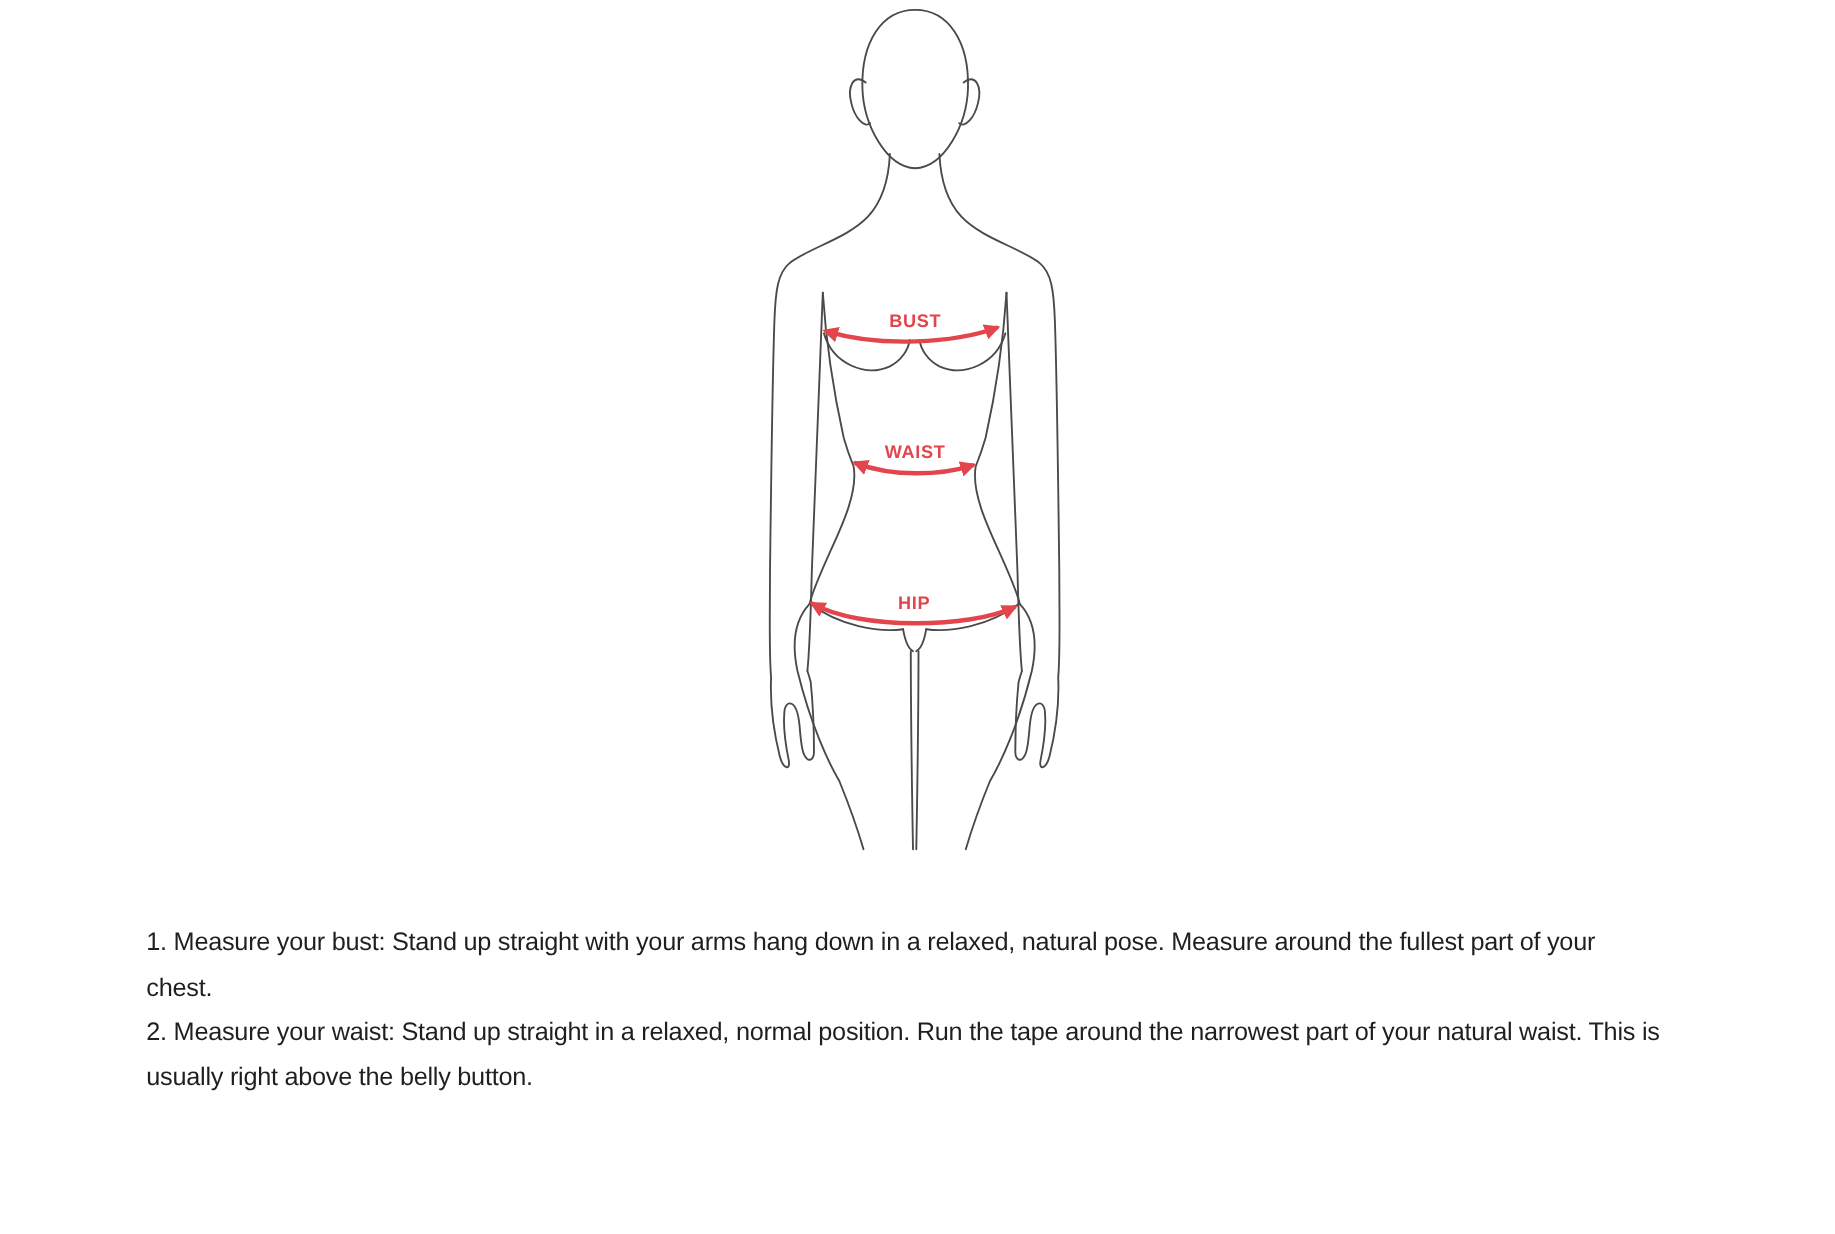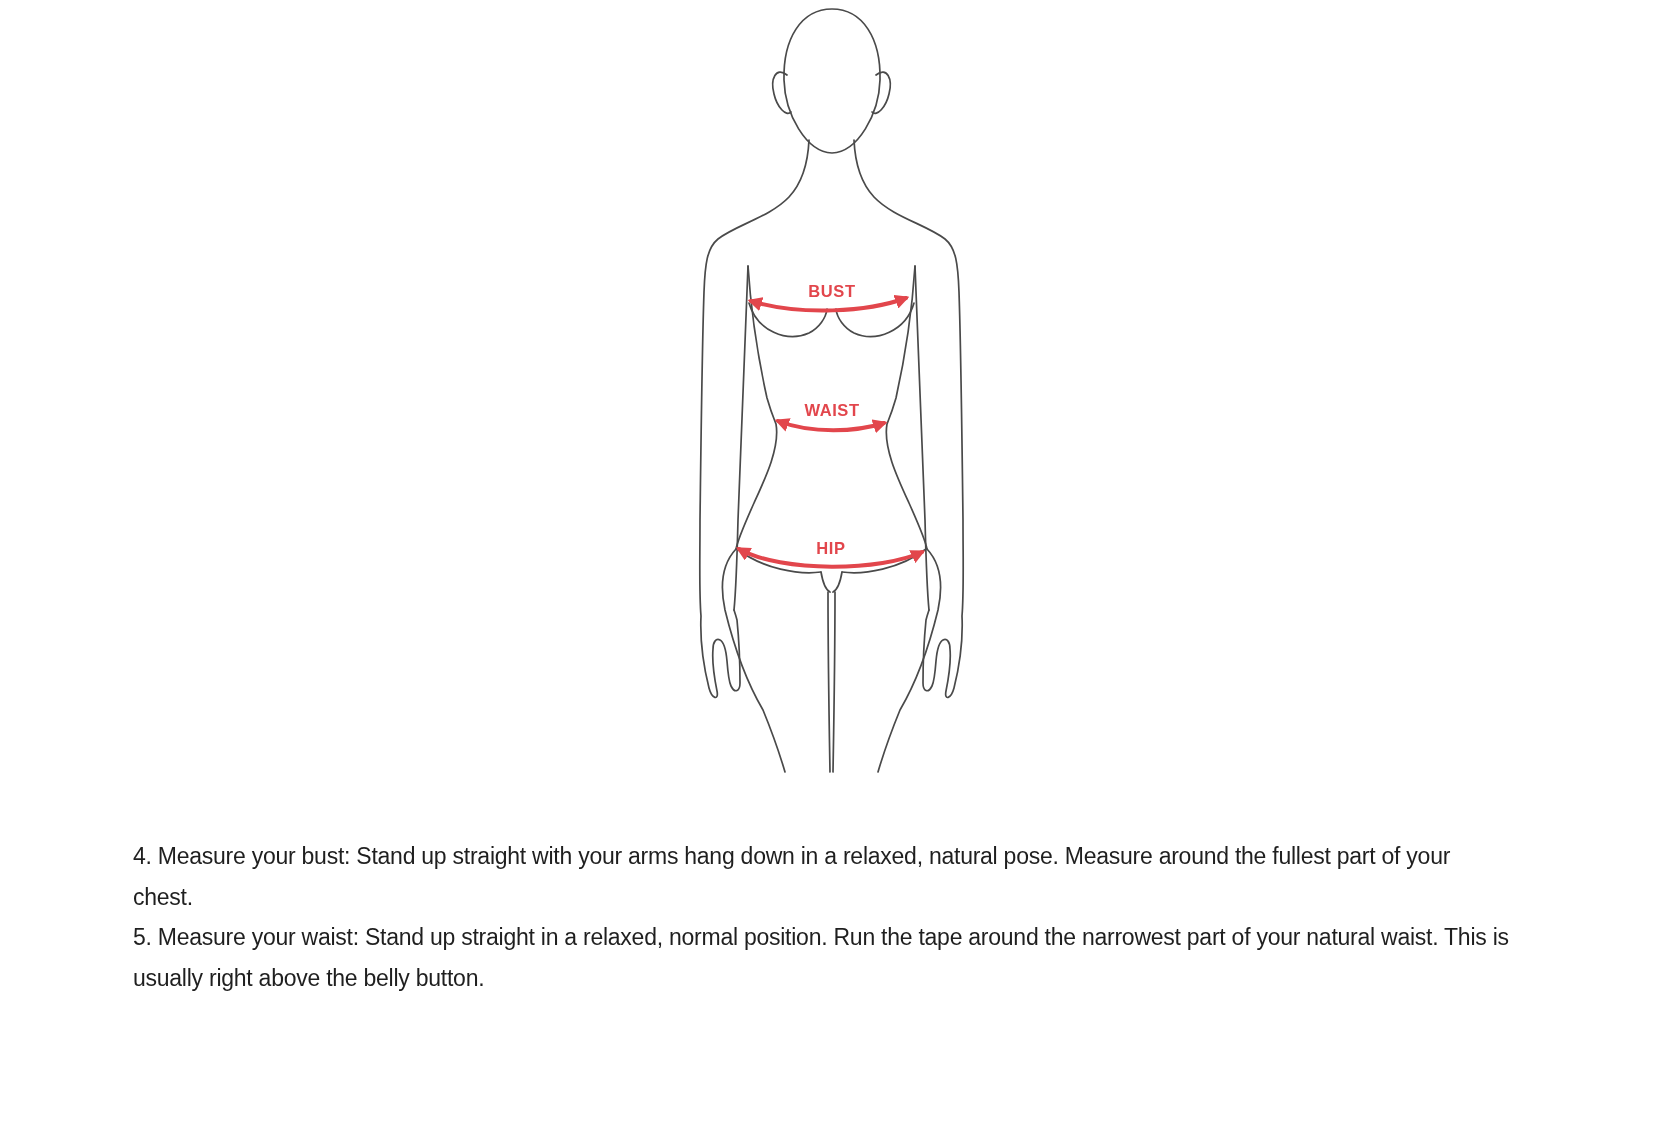--- a/index.html
+++ b/index.html
@@ -102,15 +102,15 @@
     <path class="measure-line" marker-start="url(#ah)" marker-end="url(#ah)" d="M 778,421 C 812,434 856,432 884,423"></path>
     <path class="measure-line" marker-start="url(#ah)" marker-end="url(#ah)" d="M 739,549 C 782,573 882,571 922,552"></path>
 
     <text class="measure-label" x="832" y="297">BUST</text>
     <text class="measure-label" x="832" y="416">WAIST</text>
     <text class="measure-label" x="831" y="554">HIP</text>
   </svg>
 </div>
 
 <div class="instructions">
-  <p>4. Measure your bust: Stand up straight with your arms hang down in a relaxed, natural pose. Measure around the fullest part of your chest.</p>
-  <p>5. Measure your waist: Stand up straight in a relaxed, normal position. Run the tape around the narrowest part of your natural waist. This is usually right above the belly button.</p>
+  <p>1. Measure your bust: Stand up straight with your arms hang down in a relaxed, natural pose. Measure around the fullest part of your chest.</p>
+  <p>2. Measure your waist: Stand up straight in a relaxed, normal position. Run the tape around the narrowest part of your natural waist. This is usually right above the belly button.</p>
 </div>
 
 </body></html>

